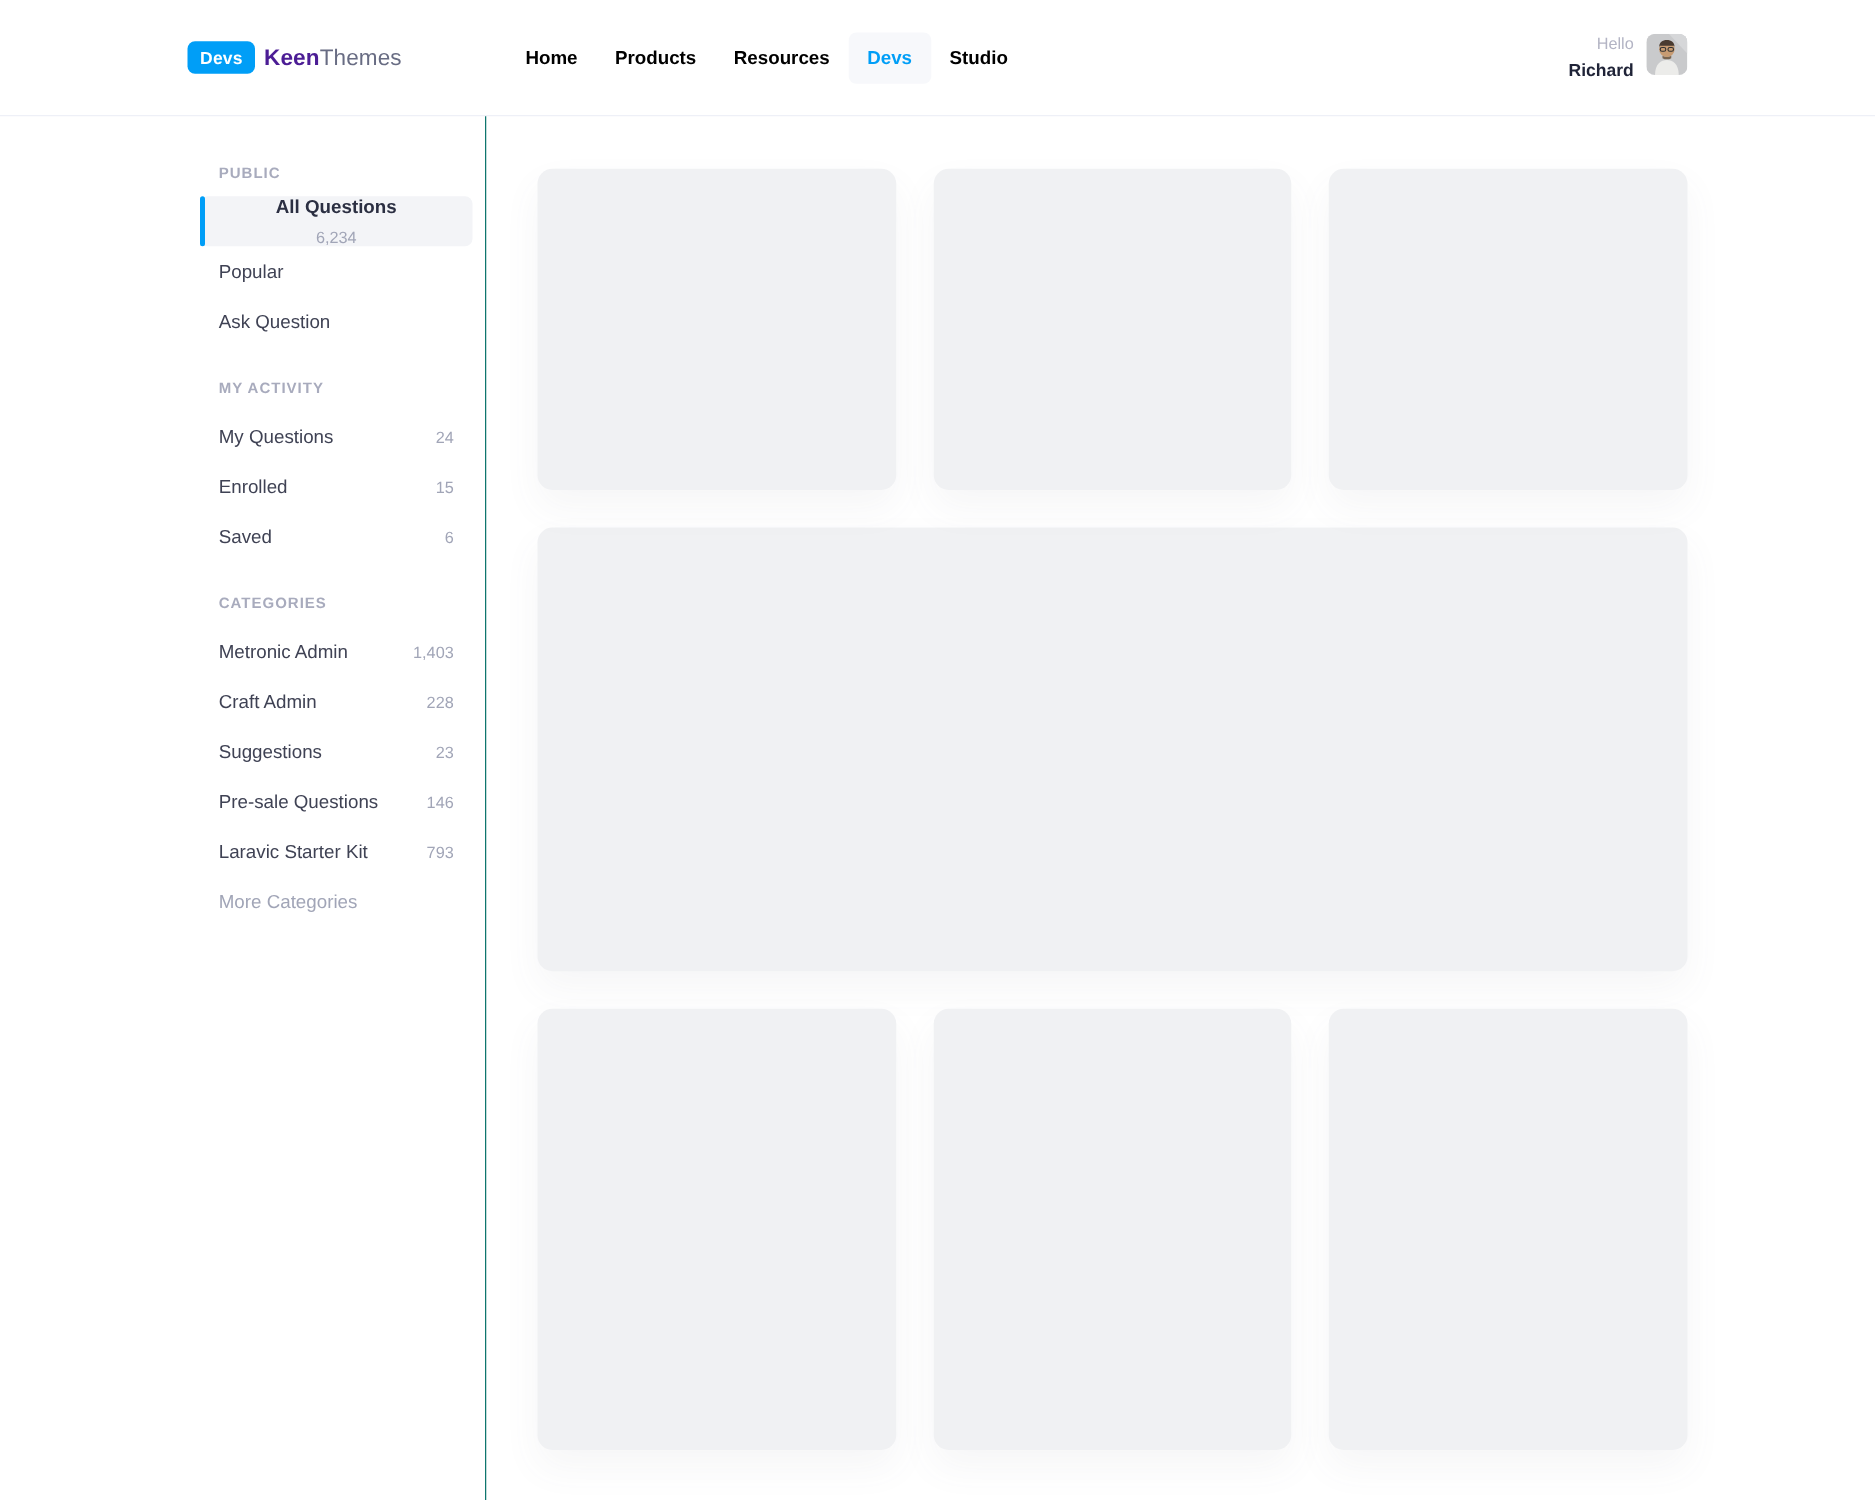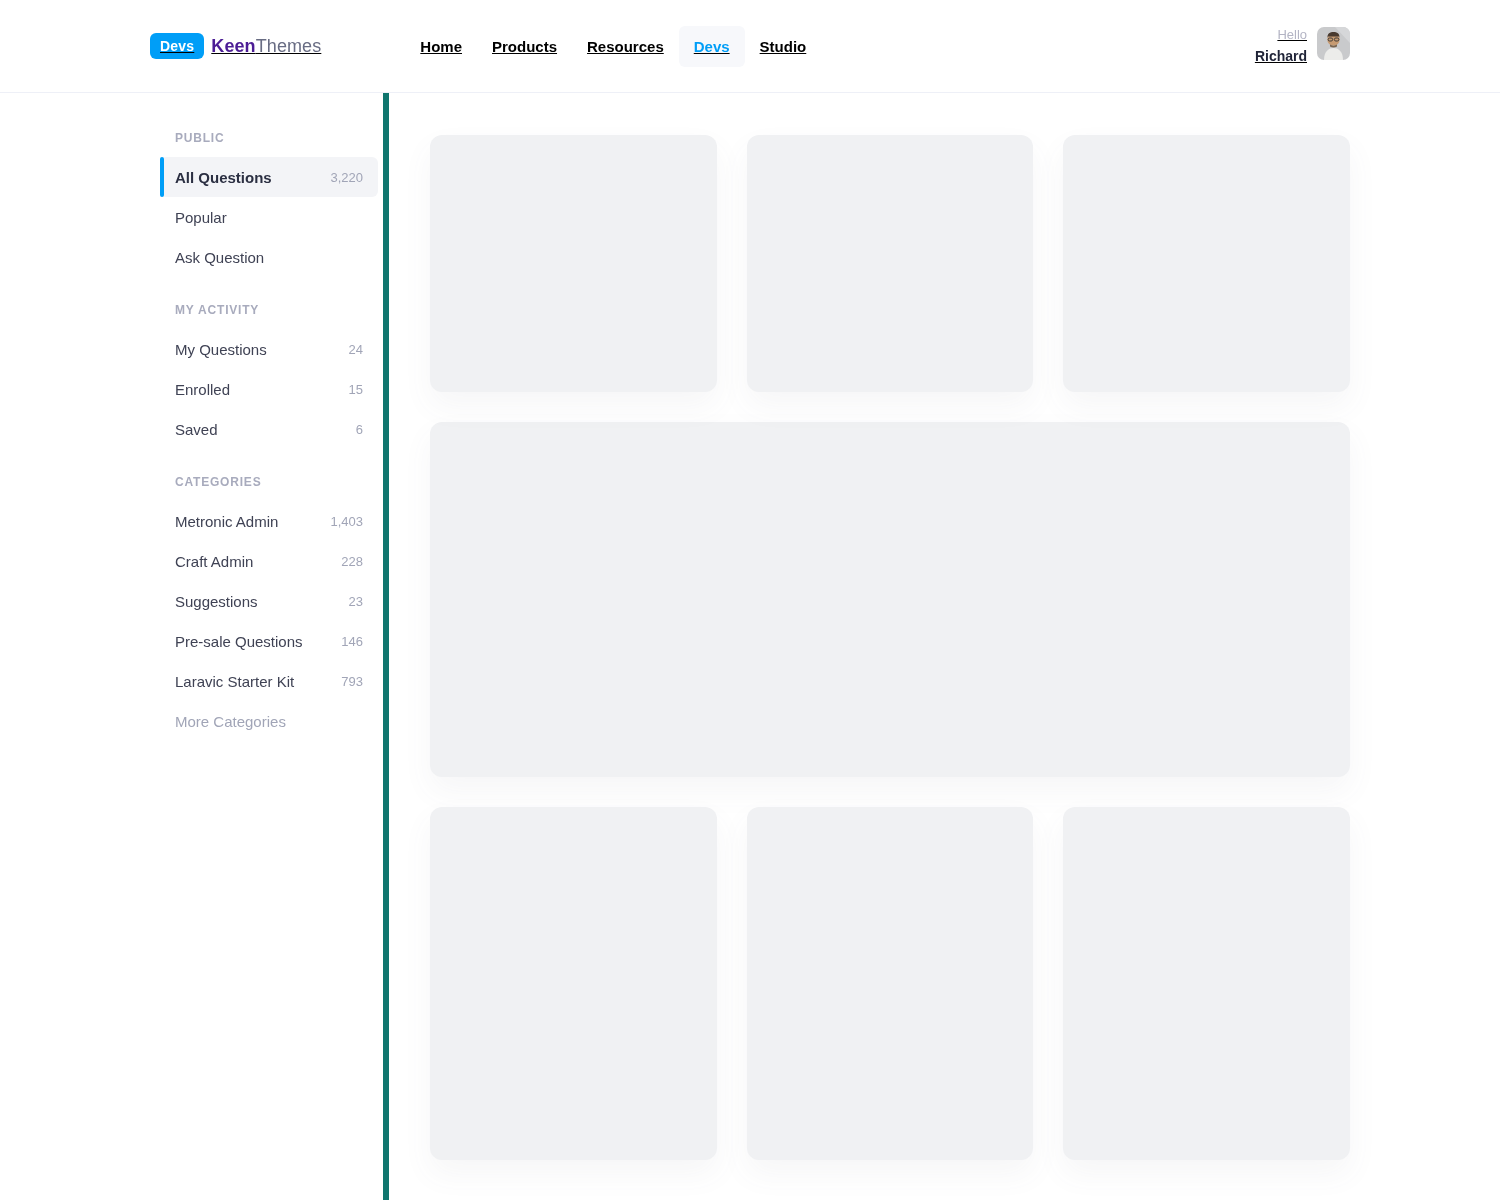--- a/index.html
+++ b/index.html
@@ -1,21 +1,21 @@
 <!DOCTYPE html>
 <html><head>
 <meta charset="utf-8">
 <style>
   * { margin:0; padding:0; box-sizing:border-box; }
   html,body { width:1500px; height:1200px; background:#ffffff;
     font-family:"Liberation Sans", sans-serif; overflow:hidden; }
 
   
   .header { height:93px; display:flex; align-items:center;
-    padding:0 150px; border-bottom:1px solid #eef0f7; background:#fff;text-decoration:underline; }
+    padding:0 150px; border-bottom:1px solid #eef0f7; background:#fff; }
   .logo { display:flex; align-items:center; cursor:pointer; }
   .logo-badge { background:#009ef7; color:#fff; font-size:14px; font-weight:700;
     padding:5px 10px; border-radius:6px; letter-spacing:.2px; }
   .brand { margin-left:7px; font-size:18px; letter-spacing:.1px; }
   .brand .bold { font-weight:700; color:#4c1d95; }
   .brand .light { font-weight:400; color:#686c83; }
 
   .nav { display:flex; align-items:center; margin-left:84px; }
   .nav-item { font-size:15px; font-weight:700; color:#000000;
     padding:12px 15px; border-radius:6px; cursor:pointer; }
@@ -24,30 +24,30 @@
   .user { margin-left:auto; display:flex; align-items:flex-start; }
   .user-text { text-align:right; margin-right:10px; line-height:1.2; }
   .user-greeting { font-size:13px; color:#b3b4c4; font-weight:500; }
   .user-name { font-size:14px; color:#1f2337; font-weight:700; margin-top:6px; }
   .avatar { width:33px; height:33px; border-radius:7px; overflow:hidden; cursor:pointer; display:block; }
 
   
   .layout { display:flex; padding-left:160px; }
 
   .sidebar { width:229px; flex:none; padding-top:38px; min-height:1107px;
-    border-right:6px solid #0f766e; }
+    border-right:1px solid #0f766e; }
   .side-section { margin-bottom:26px; }
   .side-title { font-size:12px; font-weight:700; color:#a8abbd;
     letter-spacing:.8px; padding-left:15px; margin-bottom:12px; width:218px; }
   .side-item { position:relative; width:218px; height:40px; display:flex;
     align-items:center; justify-content:space-between; padding:0 15px;
     border-radius:6px; cursor:pointer; }
   .side-item .label { font-size:15px; font-weight:500; color:#3f4254; }
   .side-item .count { font-size:13px; font-weight:500; color:#a1a5b7; }
-  .side-item.active { background:#f3f4f7; }
+  .side-item.active { background:#f3f4f7;flex-direction:column; }
   .side-item.active .label { font-weight:700; color:#2b2f42; }
   .side-item.active::before { content:""; position:absolute; left:0; top:0; bottom:0;
     width:4px; border-radius:4px; background:#009ef7; }
   .side-item.muted .label { color:#a1a5b7; }
 
   
   .main { flex:1; padding:42px 150px 0 41px; }
   .row3 { display:grid; grid-template-columns:repeat(3,1fr); gap:30px; }
   .card { background:#f0f1f3; border-radius:12px;
     box-shadow:0 14px 30px rgba(100,100,125,.06); }
@@ -93,21 +93,21 @@
   </div>
 </div>
 
 <div class="layout">
 
   <aside class="sidebar">
     <div class="side-section">
       <div class="side-title">PUBLIC</div>
       <div class="side-item active">
         <span class="label">All Questions</span>
-        <span class="count">3,220</span>
+        <span class="count">6,234</span>
       </div>
       <div class="side-item">
         <span class="label">Popular</span>
       </div>
       <div class="side-item">
         <span class="label">Ask Question</span>
       </div>
     </div>
 
     <div class="side-section">

